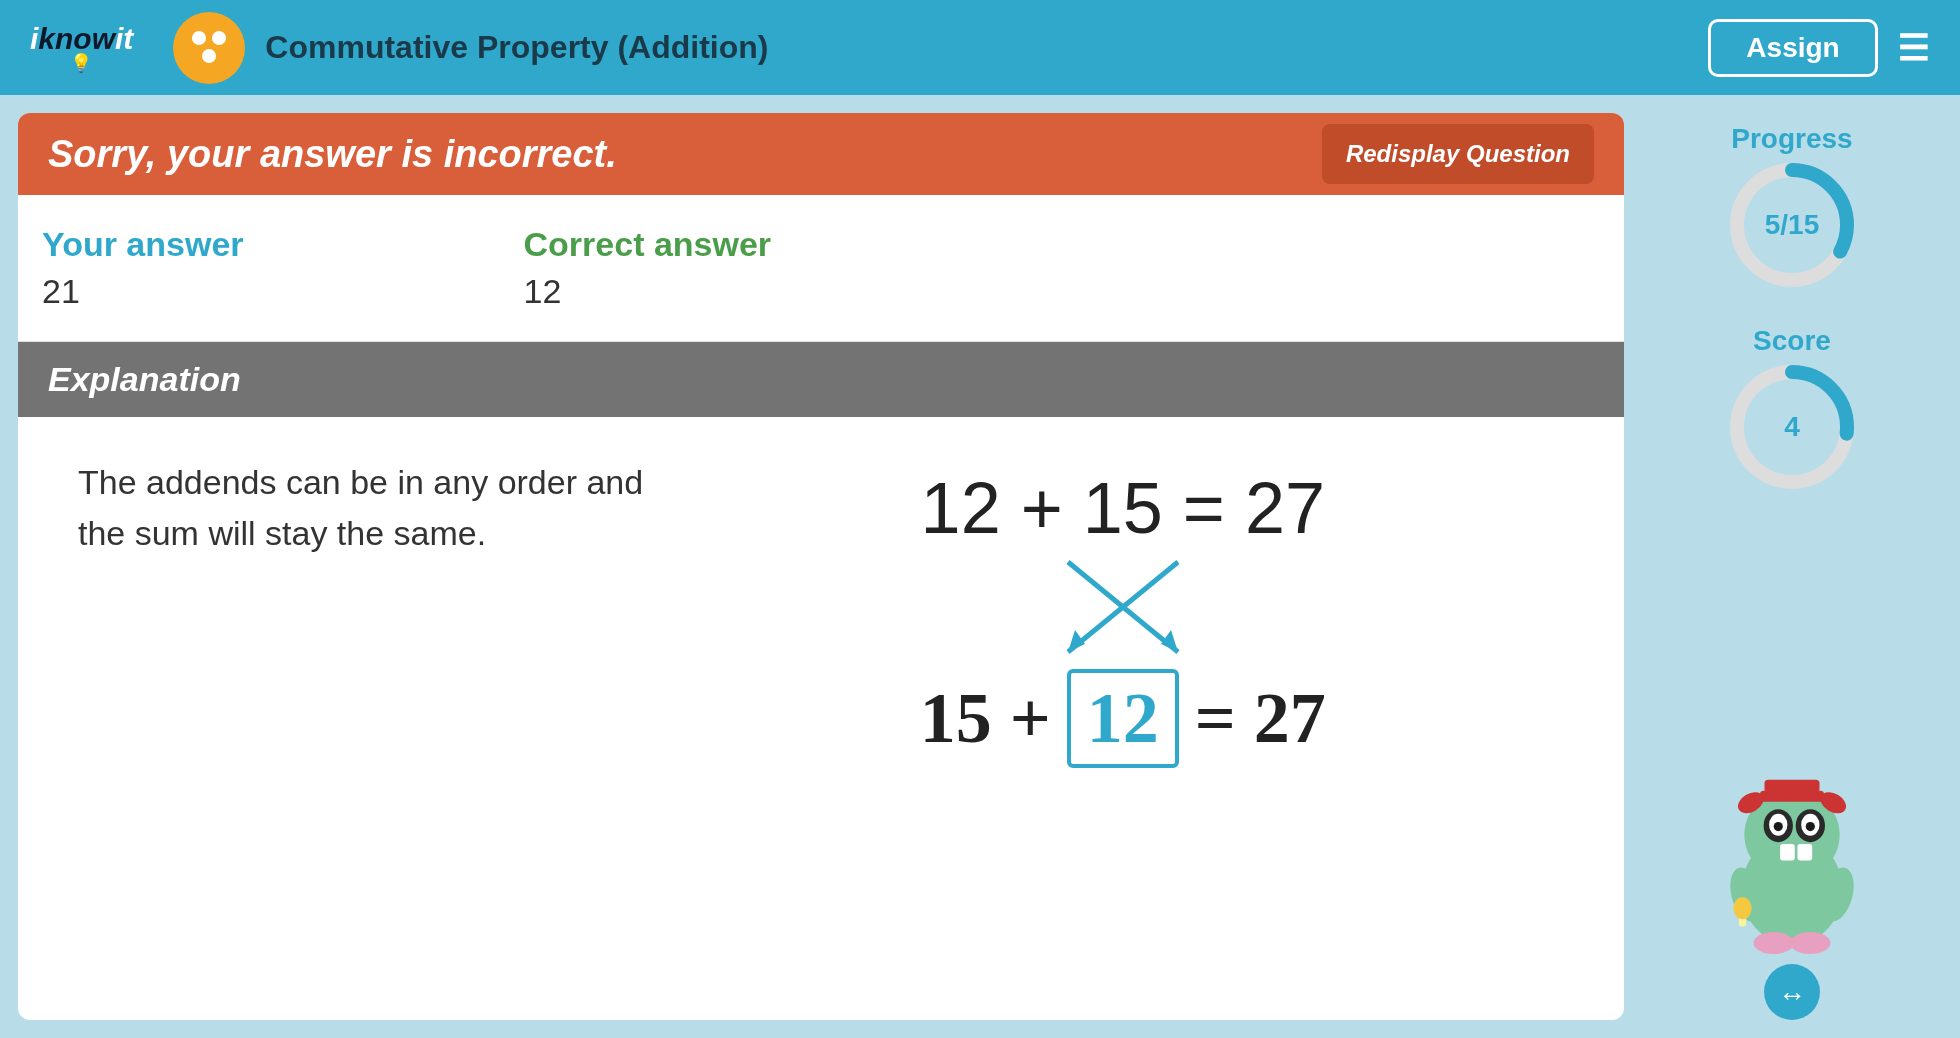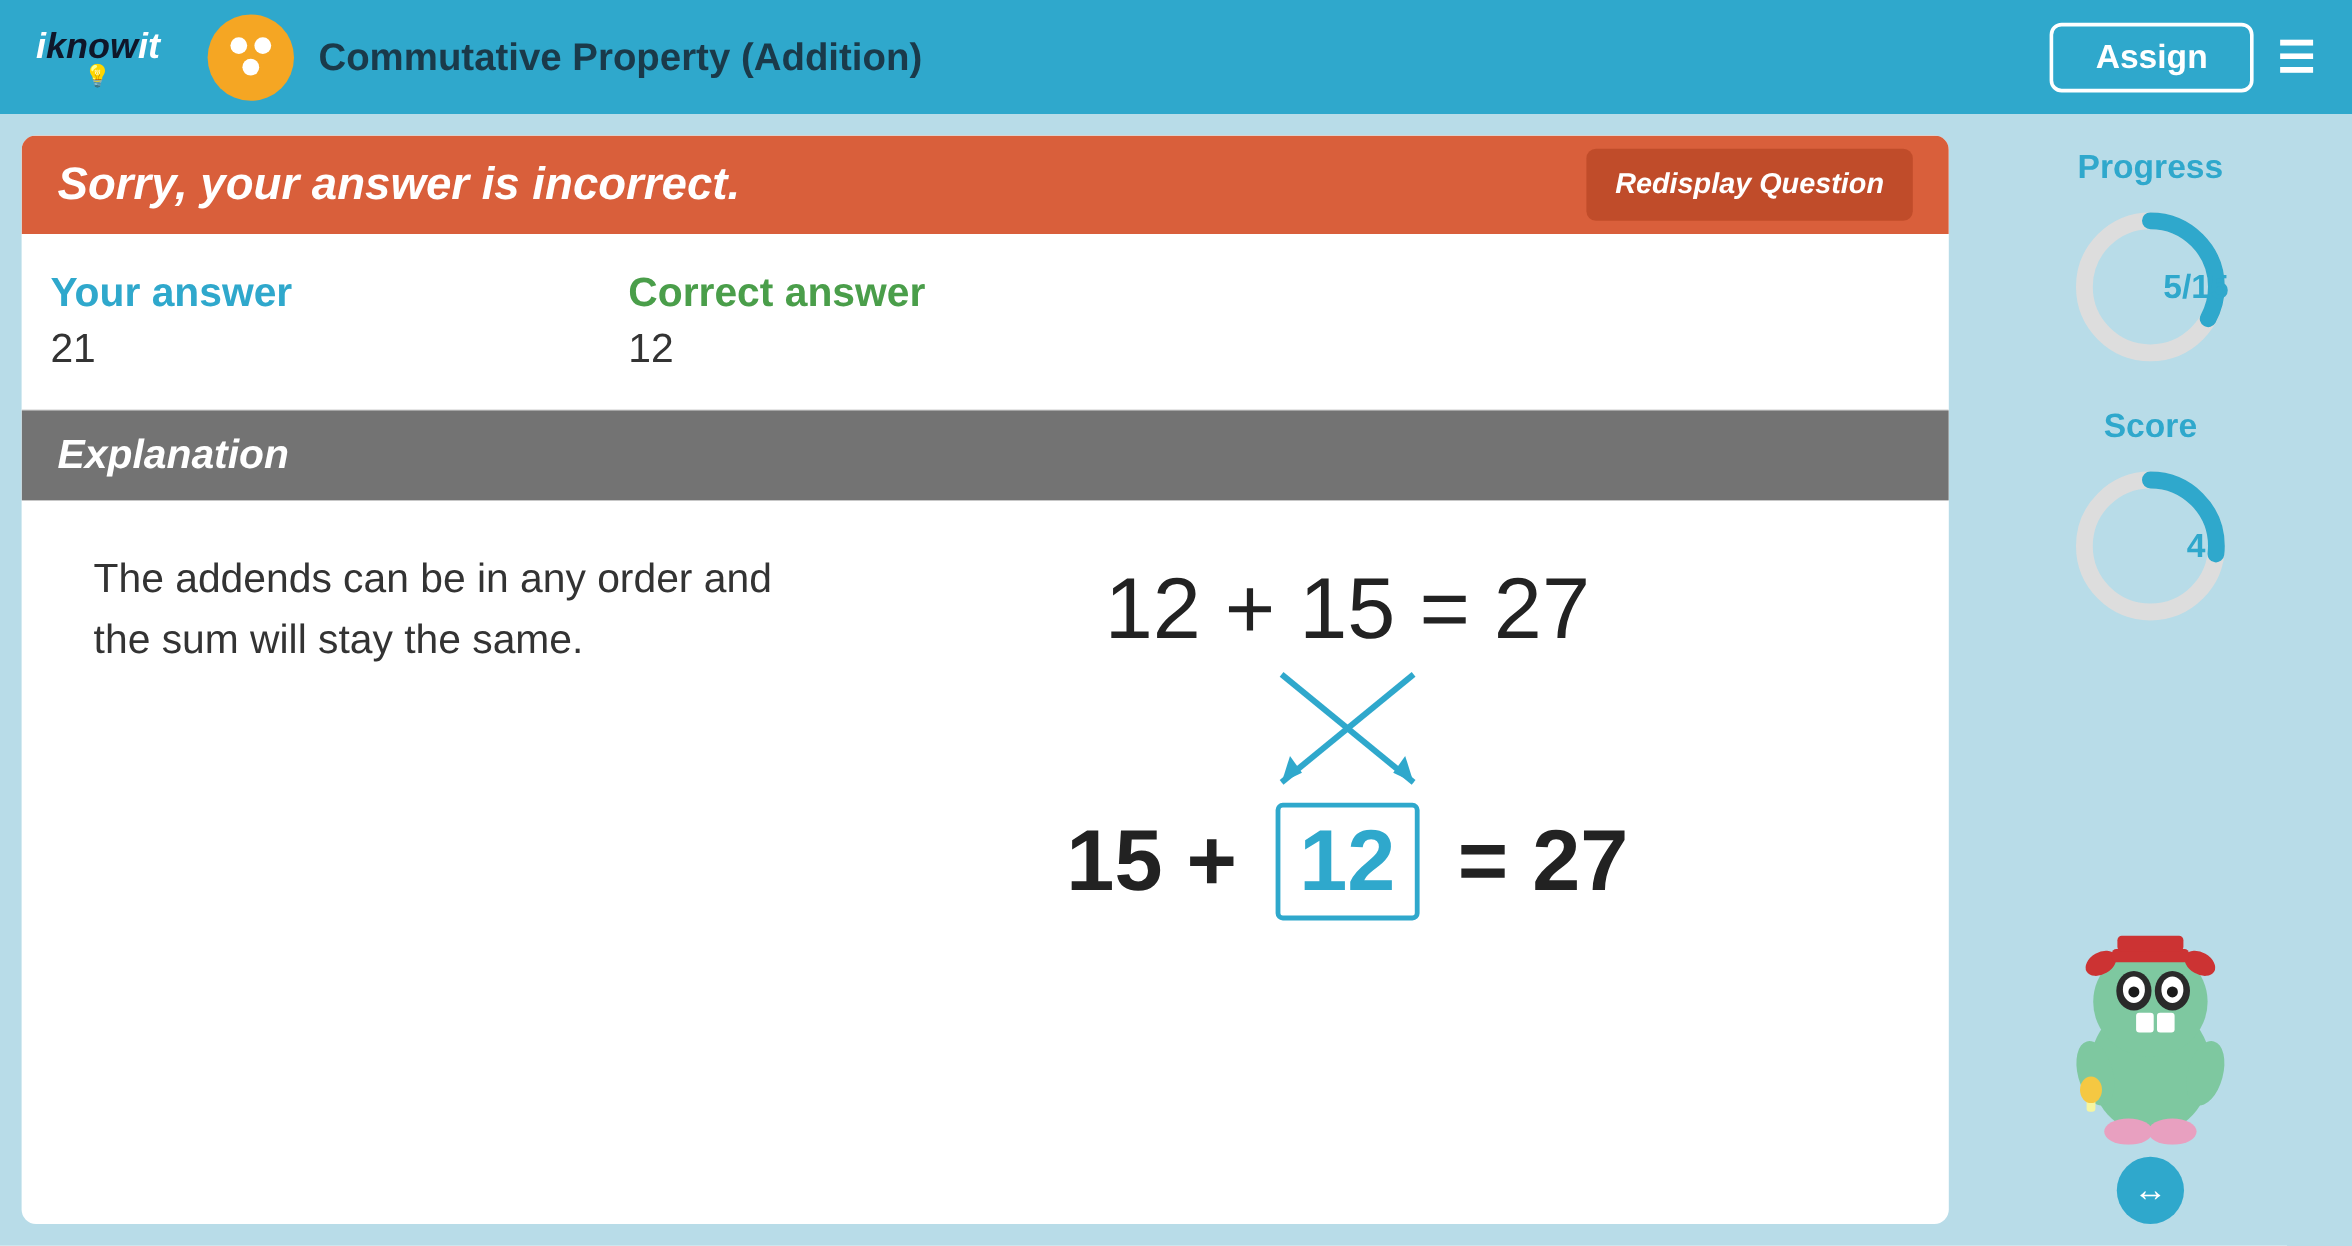--- a/index.html
+++ b/index.html
@@ -206,24 +206,24 @@
     .cross-arrows {
       width: 200px;
       height: 110px;
       margin: 5px 0;
     }
 
     .equation-bottom {
       font-size: 72px;
       font-weight: 900;
       color: #222;
-      font-family: Liberation Sans, sans-serif;
-      display: flex;
-      align-items: center;
-      gap: 32px;
+      font-family: Liberation Serif, serif;
+      display: flex;
+      align-items: center;
+      gap: 16px;
     }
 
     .highlighted-num {
       border: 4px solid #2fa8cc;
       color: #2fa8cc;
       padding: 4px 16px;
       border-radius: 6px;
       font-size: 72px;
       font-weight: 900;
     }
@@ -235,21 +235,21 @@
       flex-direction: column;
       align-items: center;
       gap: 30px;
       padding-top: 10px;
     }
 
     .progress-section, .score-section {
       display: flex;
       flex-direction: column;
       align-items: center;
-      gap: 14px;
+      gap: 0;
     }
 
     .section-label {
       color: #2fa8cc;
       font-size: 28px;
       font-weight: 800;
     }
 
     .donut-container {
       position: relative;
@@ -265,21 +265,20 @@
 
     .donut-text {
       position: absolute;
       top: 50%;
       left: 50%;
       transform: translate(-50%, -50%);
       text-align: center;
       color: #2fa8cc;
       font-size: 28px;
       font-weight: 800;
-      margin-left: 38px;
     }
 
     .mascot-area {
       margin-top: auto;
       width: 100%;
       display: flex;
       flex-direction: column;
       align-items: center;
     }
 

